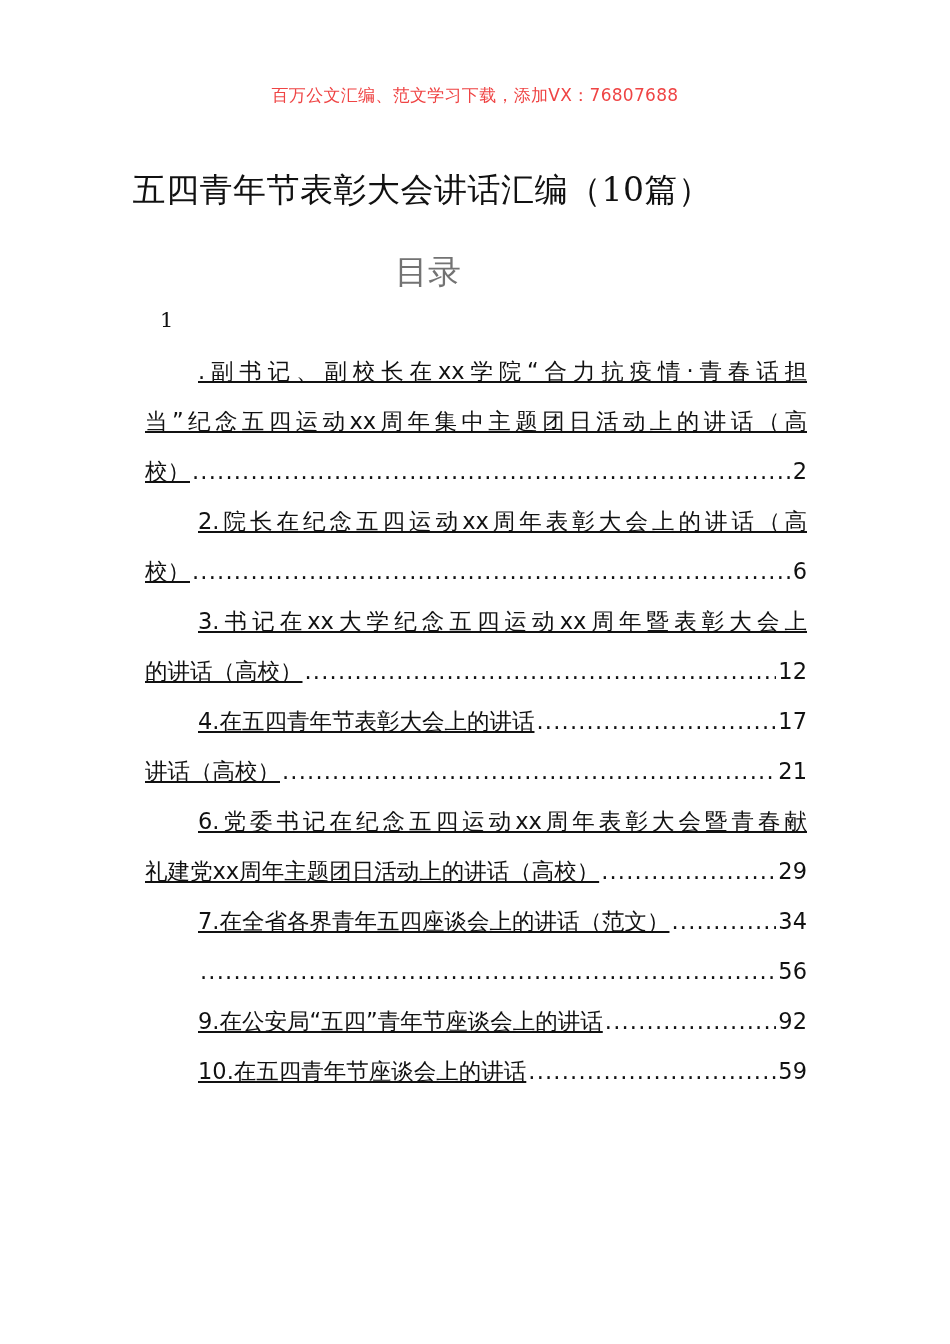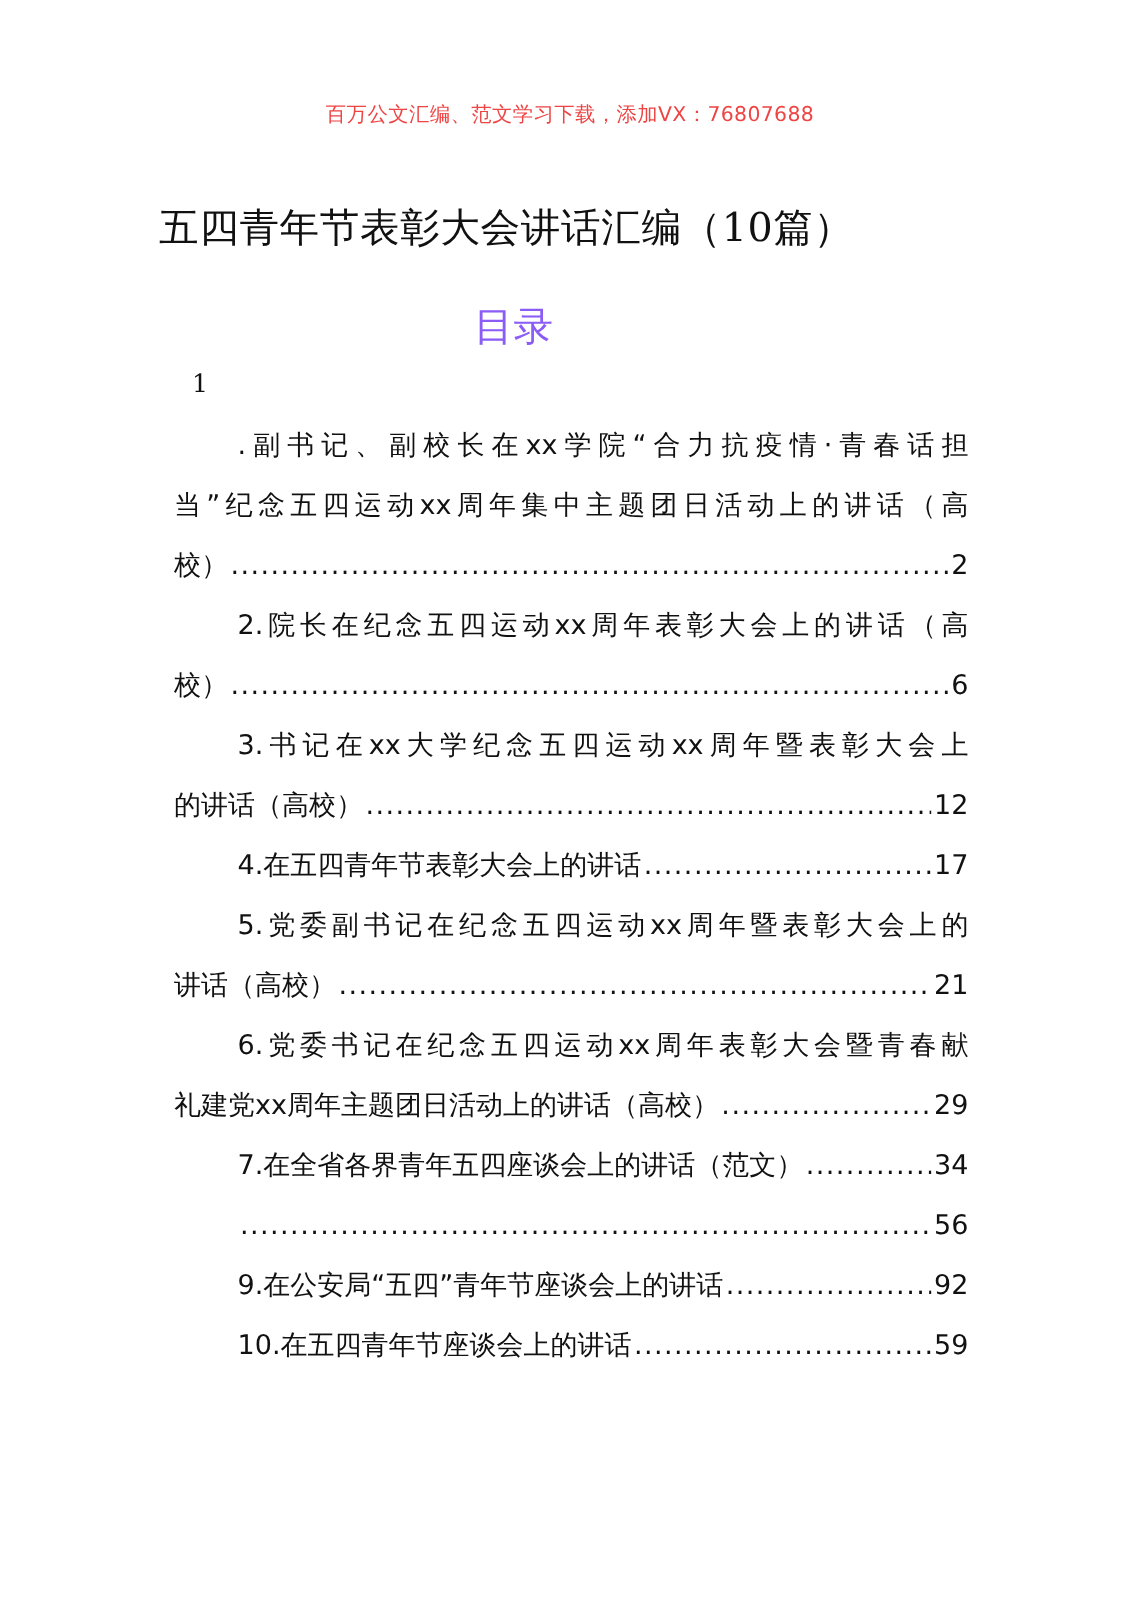--- a/index.html
+++ b/index.html
@@ -4,27 +4,27 @@
 <style>
   html, body { margin: 0; padding: 0; background: #ffffff; }
   body { width: 950px; height: 1344px; position: relative; overflow: hidden;
          font-family: "DejaVu Sans", "Liberation Sans", sans-serif; color: #111111; }
   .header-note { position: absolute; top: 84px; left: 0; width: 950px; text-align: center;
          font-size: 17px; color: #ef4444; letter-spacing: 0.3px; }
   .doc-title { position: absolute; top: 168px; left: 0; width: 844px; text-align: center;
          font-size: 33px; color: #111; letter-spacing: 0.5px; }
   .doc-title .num { font-family: "DejaVu Serif", "Liberation Serif", serif; }
   .toc-heading { position: absolute; top: 250px; left: 0; width: 856px; text-align: center;
-         font-size: 33px; color: #8b5cf6; }
+         font-size: 33px; color: #737373; }
   .stray-num { position: absolute; top: 308px; left: 160px; font-size: 21px;
          font-family: "DejaVu Serif", "Liberation Serif", serif; color: #111; }
   .toc { position: absolute; top: 346px; left: 145px; width: 662px; font-size: 22.5px; }
   .toc-line { height: 50px; line-height: 50px; display: flex; white-space: nowrap; overflow: hidden; }
   .toc-line.indent { padding-left: 53px; }
-  .toc-line .txt { flex: 0 0 auto; }
+  .toc-line .txt { flex: 0 0 auto; text-decoration: underline; }
   .toc-line .dots { flex: 1 1 auto; overflow: hidden; white-space: nowrap; letter-spacing: 1.2px;
          color: #111; margin: 0 2px; }
   .toc-line .dots::before { content: "......................................................................................................................................................"; }
   .toc-line .page { flex: 0 0 auto; }
   .toc-line.justify .txt { flex: 1 1 auto; text-align: justify; text-align-last: justify; }
 </style>
 </head>
 <body>
 
 <div class="header-note">百万公文汇编、范文学习下载，添加VX：76807688</div>
@@ -66,23 +66,20 @@
       <span class="dots"></span>
       <span class="page">12</span>
     </div>
 
   <div class="toc-line indent">
       <span class="txt">4.在五四青年节表彰大会上的讲话</span>
       <span class="dots"></span>
       <span class="page">17</span>
     </div>
 
-  <div class="toc-line indent justify">
-      <span class="txt">5.党委副书记在纪念五四运动xx周年暨表彰大会上的</span>
-    </div>
   <div class="toc-line">
       <span class="txt">讲话（高校）</span>
       <span class="dots"></span>
       <span class="page">21</span>
     </div>
 
   <div class="toc-line indent justify">
       <span class="txt">6.党委书记在纪念五四运动xx周年表彰大会暨青春献</span>
     </div>
   <div class="toc-line">

